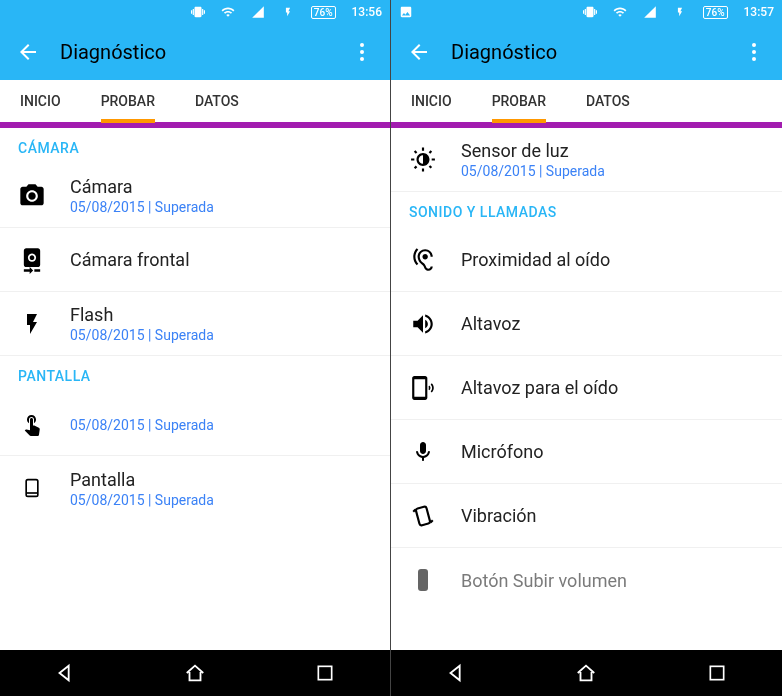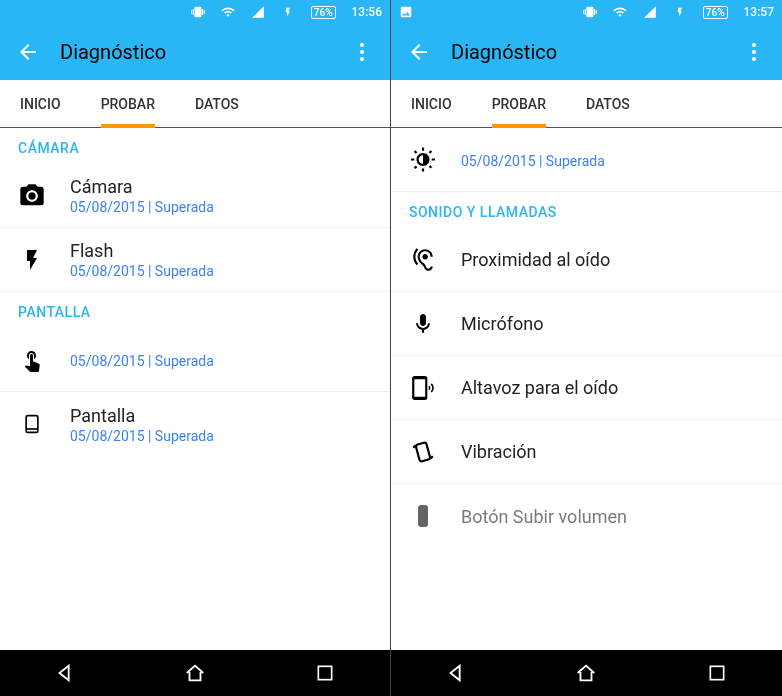--- a/index.html
+++ b/index.html
@@ -10,21 +10,21 @@
   .status-bar { height: 24px; background: #29b6f6; display: flex; justify-content: space-between; align-items: center; padding: 0 8px; color: #fff; font-size: 12px; font-weight: 500; }
   .status-left { display: flex; gap: 4px; align-items: center; }
   .status-right { display: flex; gap: 16px; align-items: center; }
   .status-icon { width: 14px; height: 14px; display: inline-flex; align-items: center; justify-content: center; }
   .battery-box { border: 1px solid #fff; padding: 0 2px; border-radius: 2px; font-size: 10px; }
   .app-bar { height: 56px; background: #29b6f6; display: flex; align-items: center; padding: 0 16px; color: #000000; }
   .back-btn { width: 24px; height: 24px; margin-right: 20px; cursor: pointer; }
   .app-title { font-size: 20px; font-weight: 400; flex: 1; }
   .more-btn { width: 24px; height: 24px; cursor: pointer; display: flex; flex-direction: column; justify-content: center; align-items: center; gap: 3px; }
   .more-dot { width: 4px; height: 4px; background: #fff; border-radius: 50%; }
-  .tabs { height: 48px; display: flex; align-items: center; border-bottom: 1px solid #a21caf; position: relative; }
+  .tabs { height: 48px; display: flex; align-items: center; border-bottom: 6px solid #a21caf; position: relative; }
   .tab { padding: 0 20px; height: 100%; display: flex; align-items: center; font-size: 14px; color: #333; cursor: pointer; font-weight: 500; }
   .tab.active { position: relative; }
   .tab.active::after { content: ""; position: absolute; bottom: -1px; left: 20px; right: 20px; height: 4px; background: #ff9800; }
   .content { flex: 1; overflow-y: auto; background: #fff; }
   .section-header { color: #29b6f6; font-size: 14px; font-weight: 500; padding: 12px 18px 8px; letter-spacing: 0.5px; }
   .list-item { display: flex; align-items: center; padding: 12px 18px; border-bottom: 1px solid #f0f0f0; cursor: pointer; min-height: 64px; }
   .list-item.no-border { border-bottom: none; }
   .item-icon { width: 28px; height: 28px; margin-right: 24px; display: flex; align-items: center; justify-content: center; flex-shrink: 0; }
   .item-text { flex: 1; }
   .item-title { font-size: 18px; color: #222; }
@@ -95,20 +95,30 @@
           <svg width="28" height="28" viewBox="0 0 24 24" fill="#000">
               <path d="M12 15.2c1.77 0 3.2-1.43 3.2-3.2s-1.43-3.2-3.2-3.2-3.2 1.43-3.2 3.2 1.43 3.2 3.2 3.2zM9 2L7.17 4H4c-1.1 0-2 .9-2 2v12c0 1.1.9 2 2 2h16c1.1 0 2-.9 2-2V6c0-1.1-.9-2-2-2h-3.17L15 2H9zm3 15c-2.76 0-5-2.24-5-5s2.24-5 5-5 5 2.24 5 5-2.24 5-5 5z"></path>
             </svg>
         </div>
         <div class="item-text">
           <div class="item-title">Cámara</div>
           <div class="item-sub">05/08/2015 | Superada</div>
         </div>
       </div>
 
+      <div class="list-item">
+        <div class="item-icon">
+          <svg width="28" height="28" viewBox="0 0 24 24" fill="#000">
+              <path d="M10 20H5v2h5v2l3-3-3-3v2zm4 0v2h5v-2h-5zM12 8c1.1 0 2 .9 2 2s-.9 2-2 2-2-.9-2-2 .9-2 2-2zm5-6H7c-1.1 0-2 .9-2 2v12c0 1.1.9 2 2 2h10c1.1 0 2-.9 2-2V4c0-1.1-.9-2-2-2zm-5 11.5c-1.93 0-3.5-1.57-3.5-3.5S10.07 6.5 12 6.5s3.5 1.57 3.5 3.5-1.57 3.5-3.5 3.5z"></path>
+            </svg>
+        </div>
+        <div class="item-text">
+          <div class="item-title">Cámara frontal</div>
+        </div>
+      </div>
 
       <div class="list-item">
         <div class="item-icon">
           <svg width="24" height="24" viewBox="0 0 24 24" fill="#000">
               <path d="M7 2v11h3v9l7-12h-4l4-8z"></path>
             </svg>
         </div>
         <div class="item-text">
           <div class="item-title">Flash</div>
           <div class="item-sub">05/08/2015 | Superada</div>
@@ -218,57 +228,68 @@
     </div>
 
     <div class="content">
       <div class="list-item">
         <div class="item-icon">
           <svg width="26" height="26" viewBox="0 0 24 24" fill="#000">
               <path d="M6.76 4.84l-1.8-1.79-1.41 1.41 1.79 1.79 1.42-1.41zM1 10.5h3v2H1v-2zM11 .55h2V3.5h-2V.55zm8.04 2.495l1.408 1.407-1.79 1.79-1.407-1.408 1.79-1.79zm-1.8 15.115l1.79 1.8 1.41-1.41-1.8-1.79-1.4 1.4zM20 10.5h3v2h-3v-2zm-8-5c-3.31 0-6 2.69-6 6s2.69 6 6 6 6-2.69 6-6-2.69-6-6-6zm0 10c-2.21 0-4-1.79-4-4s1.79-4 4-4v8zm-1 4.45h2V22.5h-2v-2.55zm-7.45-.96l1.41 1.41 1.79-1.8-1.41-1.41-1.79 1.8z"></path>
             </svg>
         </div>
         <div class="item-text">
+          <div class="item-title">Sensor de luz</div>
           <div class="item-sub">05/08/2015 | Superada</div>
         </div>
       </div>
 
       <div class="section-header">SONIDO Y LLAMADAS</div>
 
       <div class="list-item">
         <div class="item-icon">
           <svg width="26" height="26" viewBox="0 0 24 24" fill="#000">
               <path d="M17 20c-.29 0-.56-.06-.76-.15-.71-.37-1.21-.88-1.71-2.38-.51-1.56-1.47-2.29-2.39-3-.79-.61-1.61-1.24-2.32-2.53C9.29 10.98 9 9.93 9 9c0-2.8 2.2-5 5-5s5 2.2 5 5h2c0-3.93-3.07-7-7-7S7 5.07 7 9c0 1.26.38 2.65 1.07 3.9.91 1.65 1.98 2.48 2.85 3.15.81.62 1.39 1.07 1.71 2.05.6 1.82 1.37 2.84 2.73 3.55.51.23 1.07.35 1.64.35 2.21 0 4-1.79 4-4h-2c0 1.1-.9 2-2 2zM7.64 2.64L6.22 1.22C4.23 3.21 3 5.96 3 9s1.23 5.79 3.22 7.78l1.41-1.41C6.01 13.74 5 11.49 5 9s1.01-4.74 2.64-6.36zM11.5 9c0 1.38 1.12 2.5 2.5 2.5s2.5-1.12 2.5-2.5-1.12-2.5-2.5-2.5-2.5 1.12-2.5 2.5z"></path>
             </svg>
         </div>
         <div class="item-text">
           <div class="item-title">Proximidad al oído</div>
         </div>
       </div>
 
+      <div class="list-item">
+        <div class="item-icon">
+          <svg width="26" height="26" viewBox="0 0 24 24" fill="#000">
+              <path d="M3 9v6h4l5 5V4L7 9H3zm13.5 3c0-1.77-1.02-3.29-2.5-4.03v8.05c1.48-.73 2.5-2.25 2.5-4.02zM14 3.23v2.06c2.89.86 5 3.54 5 6.71s-2.11 5.85-5 6.71v2.06c4.01-.91 7-4.49 7-8.77s-2.99-7.86-7-8.77z"></path>
+            </svg>
+        </div>
+        <div class="item-text">
+          <div class="item-title">Altavoz</div>
+        </div>
+      </div>
+
+      <div class="list-item">
+        <div class="item-icon">
+          <svg width="26" height="26" viewBox="0 0 24 24" fill="#000">
+              <path d="M20.1 7.7l-1 1c1.8 1.8 1.8 4.6 0 6.5l1 1c2.5-2.3 2.5-6.1 0-8.5zM18 9.8l-1 1c.5.7.5 1.6 0 2.3l1 1c1.2-1.2 1.2-3 0-4.3zM14 1H4c-1.1 0-2 .9-2 2v18c0 1.1.9 2 2 2h10c1.1 0 2-.9 2-2V3c0-1.1-.9-2-2-2zm0 19H4V4h10v16z"></path>
+            </svg>
+        </div>
+        <div class="item-text">
+          <div class="item-title">Altavoz para el oído</div>
+        </div>
+      </div>
 
       <div class="list-item">
         <div class="item-icon">
           <svg width="24" height="26" viewBox="0 0 24 24" fill="#000">
               <path d="M12 14c1.66 0 3-1.34 3-3V5c0-1.66-1.34-3-3-3S9 3.34 9 5v6c0 1.66 1.34 3 3 3zm5.91-3c-.49 0-.9.36-.98.85C16.52 14.2 14.47 16 12 16s-4.52-1.8-4.93-4.15c-.08-.49-.49-.85-.98-.85-.61 0-1.09.54-1 1.14.49 3 2.89 5.35 5.91 5.78V20c0 .55.45 1 1 1s1-.45 1-1v-2.08c3.02-.43 5.42-2.78 5.91-5.78.1-.6-.39-1.14-1-1.14z"></path>
             </svg>
         </div>
         <div class="item-text">
           <div class="item-title">Micrófono</div>
-        </div>
-      </div>
-
-      <div class="list-item">
-        <div class="item-icon">
-          <svg width="26" height="26" viewBox="0 0 24 24" fill="#000">
-              <path d="M20.1 7.7l-1 1c1.8 1.8 1.8 4.6 0 6.5l1 1c2.5-2.3 2.5-6.1 0-8.5zM18 9.8l-1 1c.5.7.5 1.6 0 2.3l1 1c1.2-1.2 1.2-3 0-4.3zM14 1H4c-1.1 0-2 .9-2 2v18c0 1.1.9 2 2 2h10c1.1 0 2-.9 2-2V3c0-1.1-.9-2-2-2zm0 19H4V4h10v16z"></path>
-            </svg>
-        </div>
-        <div class="item-text">
-          <div class="item-title">Altavoz para el oído</div>
         </div>
       </div>
 
       <div class="list-item">
         <div class="item-icon">
           <svg width="26" height="26" viewBox="0 0 24 24" fill="none" stroke="#000" stroke-width="2">
               <rect x="7" y="4" width="10" height="16" rx="2" transform="rotate(-15 12 12)"></rect>
               <line x1="3" y1="8" x2="5" y2="6"></line>
               <line x1="19" y1="18" x2="21" y2="16"></line>
             </svg>

